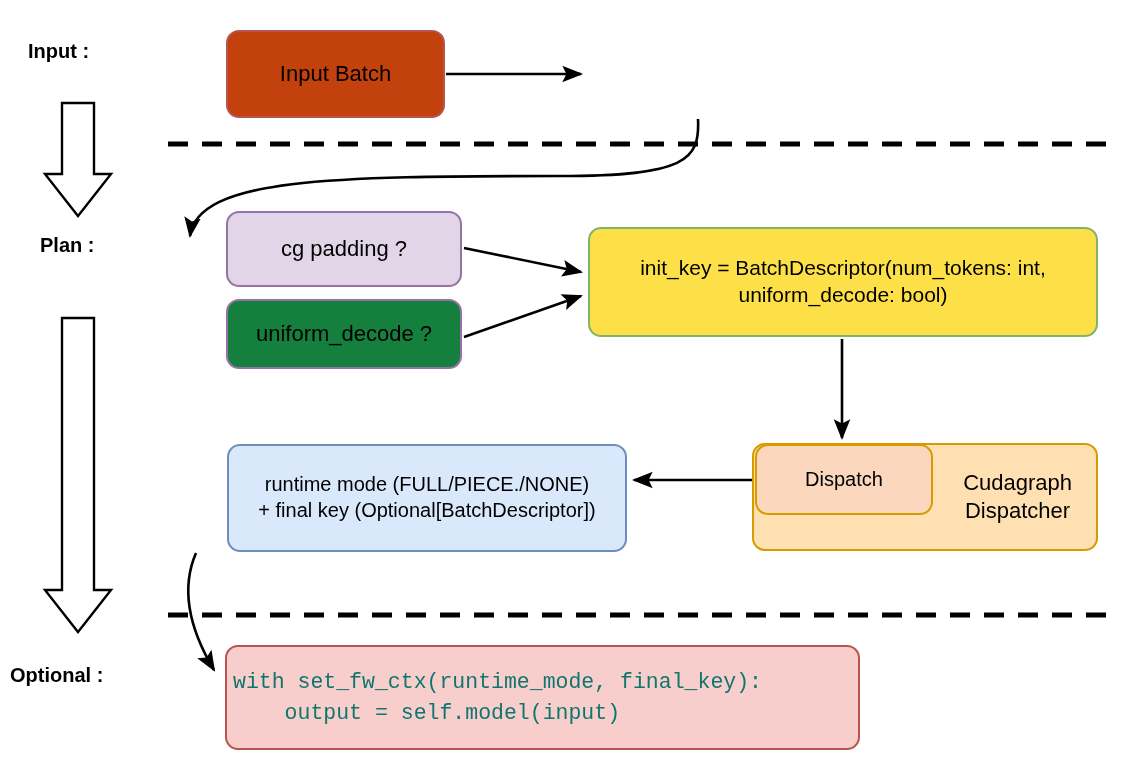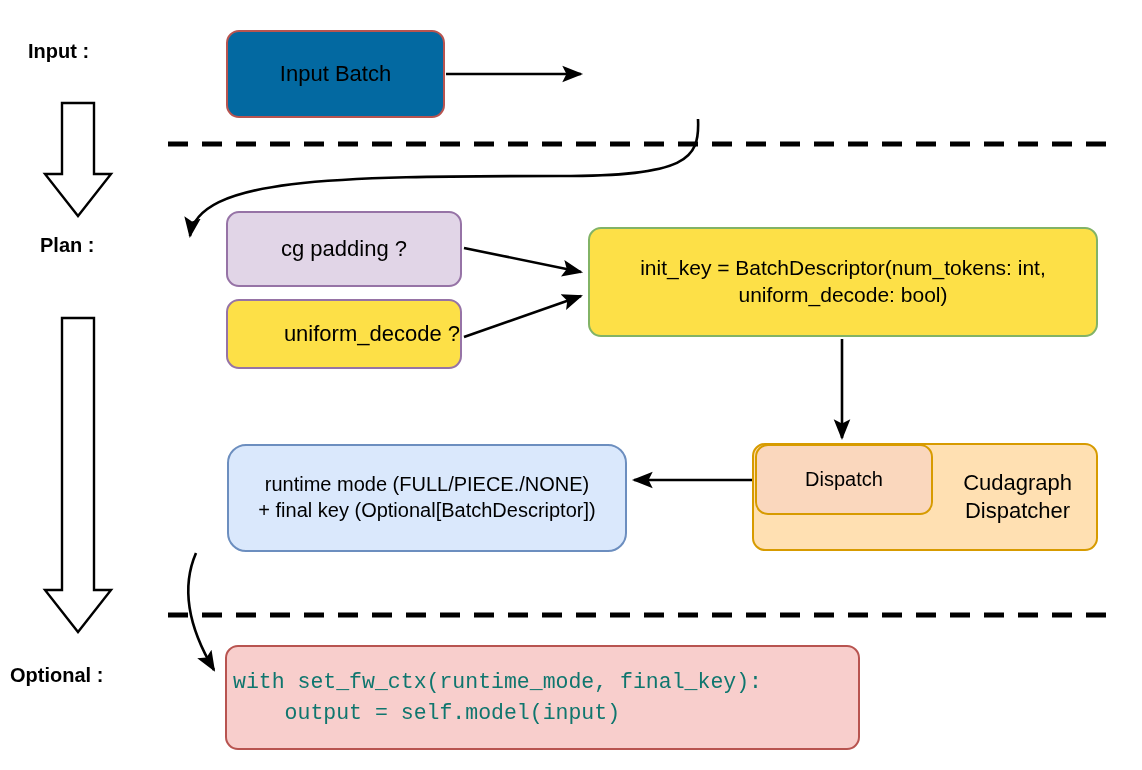--- a/index.html
+++ b/index.html
@@ -73,48 +73,48 @@
 <body>
 
 <div id="canvas">
 
   <div class="stage-label" style="left:28px; top:40px;">Input :</div>
 
   <div class="stage-label" style="left:40px; top:234px;">Plan :</div>
 
   <div class="stage-label" style="left:10px; top:664px;">Optional :</div>
 
-  <div class="node" id="node-input-batch" style="left:226px; top:30px; width:219px; height:88px; background:#0369a1; border-color:#b85450; font-size:22px;">
+  <div class="node" id="node-input-batch" style="left:226px; top:30px; width:219px; height:88px; background:#c2410c; border-color:#b85450; font-size:22px;">
     <span class="node-text">Input Batch</span>
   </div>
 
 
   <div class="node" id="node-cg-padding" style="left:226px; top:211px; width:236px; height:76px; background:#e1d5e7; border-color:#9673a6; font-size:22px;">
     <span class="node-text">cg padding ?</span>
   </div>
 
-  <div class="node" id="node-uniform-decode" style="left:226px; top:299px; width:236px; height:70px; background:#fde047; border-color:#9673a6; font-size:22px;justify-content:flex-end;">
+  <div class="node" id="node-uniform-decode" style="left:226px; top:299px; width:236px; height:70px; background:#15803d; border-color:#9673a6; font-size:22px;">
     <span class="node-text">uniform_decode ?</span>
   </div>
 
   <div class="node" id="node-init-key" style="left:588px; top:227px; width:510px; height:110px; background:#fde047; border-color:#82b366; font-size:21px;">
     <span class="node-text">init_key = BatchDescriptor(num_tokens: int,
 uniform_decode: bool)</span>
   </div>
 
   <div class="node" id="node-cudagraph-dispatcher" style="left:752px; top:443px; width:346px; height:108px; background:#ffe0b2; border-color:#d79b00; font-size:22px; justify-content:flex-end; padding-right:24px;">
     <span class="node-text">Cudagraph
 Dispatcher</span>
   </div>
 
   <div class="node" id="node-dispatch" style="left:755px; top:444px; width:178px; height:71px; background:#fad7bd; border-color:#d79b00; font-size:20px;">
     <span class="node-text">Dispatch</span>
   </div>
 
-  <div class="node" id="node-runtime-mode" style="left:227px; top:444px; width:400px; height:108px; background:#dae8fc; border-color:#6c8ebf; font-size:20px;border-radius:19px;">
+  <div class="node" id="node-runtime-mode" style="left:227px; top:444px; width:400px; height:108px; background:#dae8fc; border-color:#6c8ebf; font-size:20px;">
     <span class="node-text">runtime mode (FULL/PIECE./NONE)
 + final key (Optional[BatchDescriptor])</span>
   </div>
 
   <div class="code-node" id="node-execute-code" style="left:225px; top:645px; width:635px; height:105px; background:#f8cecc; border-color:#b85450;">
     <span class="code-text">with set_fw_ctx(runtime_mode, final_key):
     output = self.model(input)</span>
   </div>
 
   <svg class="layer" viewBox="0 0 1142 770" xmlns="http://www.w3.org/2000/svg">

